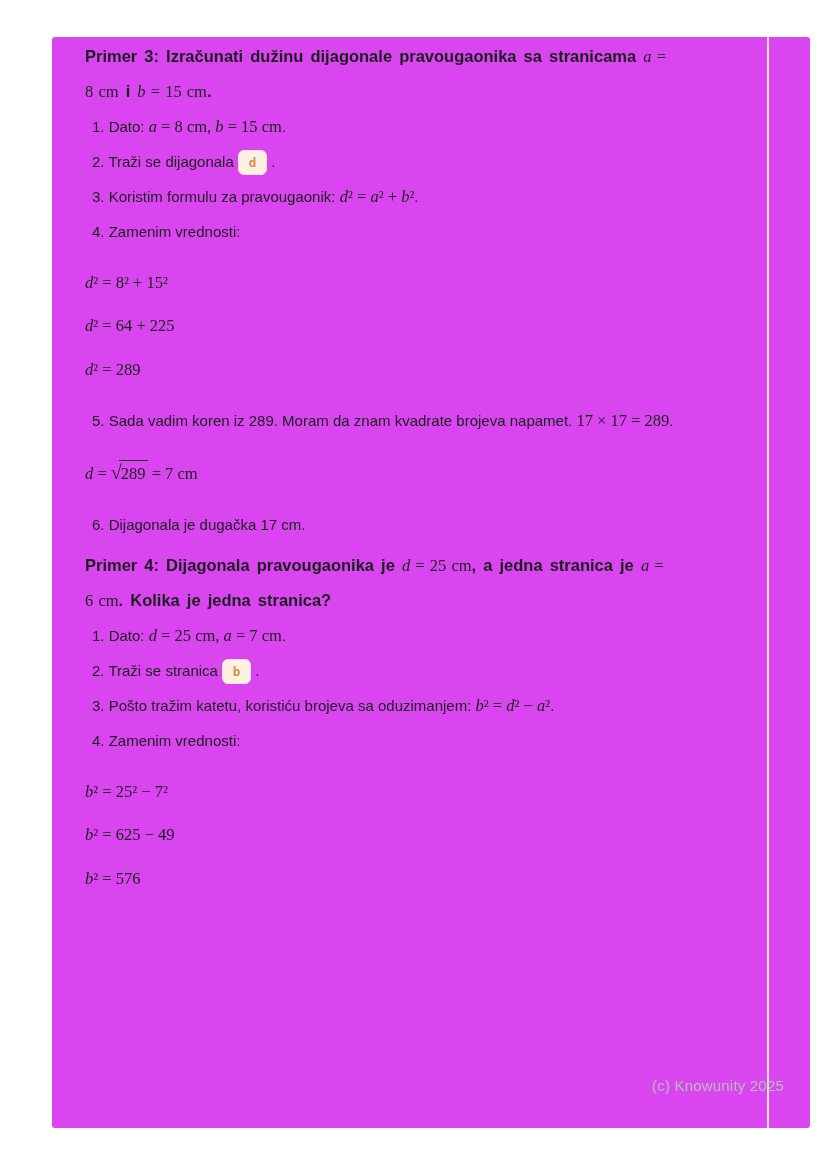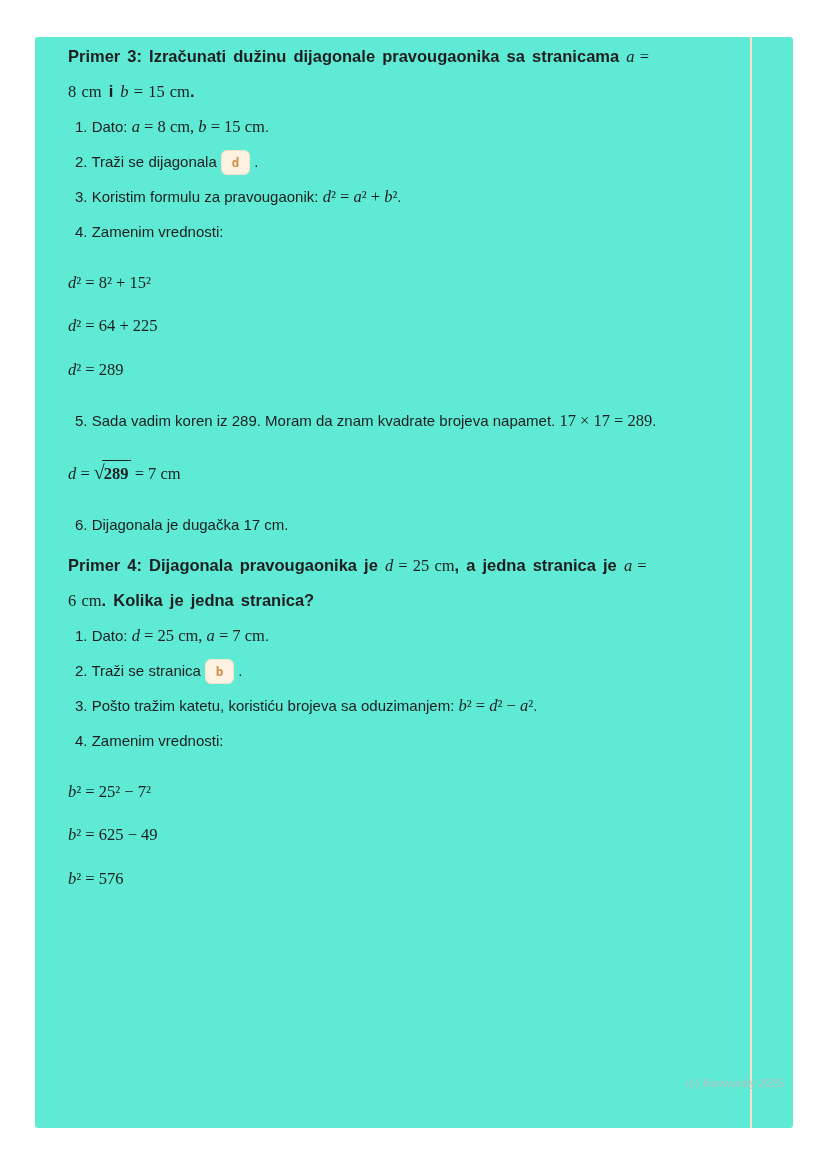--- a/index.html
+++ b/index.html
@@ -3,22 +3,22 @@
 <meta charset="utf-8">
 <style>
   html,body{margin:0;padding:0;}
   body{
     width:828px;height:1171px;position:relative;overflow:hidden;
     background:#ffffff;
     font-family:"Liberation Sans",sans-serif;
     color:#1e1e20;
   }
   .doc-card{
-    position:absolute;left:35px;top:37px;width:758px;height:1091px;
-    background:#5eead4;border-radius:3px;overflow:hidden;
+    position:absolute;left:52px;top:37px;width:758px;height:1091px;
+    background:#d946ef;border-radius:3px;overflow:hidden;
   }
   .doc-inner{position:relative;padding:2px 83px 0 33px;}
   .edge-line{
     position:absolute;left:715px;top:0;bottom:0;width:2px;
     background:#f5e2cf;
   }
   .heading{
     margin:0;font-size:16.5px;line-height:35px;font-weight:700;
     word-spacing:2.5px;color:#1e1e20;
   }
@@ -37,24 +37,24 @@
   .formula.tight{margin-top:13px;}
   .badge{
     display:inline-flex;align-items:center;justify-content:center;
     min-width:13px;height:23px;padding:0 7px;border-radius:6px;
     background:#fdf1e1;border:1px solid #f6e3cb;
     color:#d28d46;font:700 12.5px "DejaVu Sans Mono",monospace;
     vertical-align:middle;transform:translateY(-1px);text-indent:0;
   }
   .sqrt{white-space:nowrap;}
   .rad{font-size:20px;letter-spacing:-1px;}
-  .sqrt-arg{border-top:1.4px solid #1e1e20;padding:3px 2px 0 2px;margin-left:-2px;font-weight:bold;}
+  .sqrt-arg{border-top:1.4px solid #1e1e20;padding:3px 2px 0 2px;margin-left:-2px;}
   .watermark{
     position:absolute;top:1077px;right:44px;
-    font-size:11px;color:#b9bcbe;letter-spacing:0.2px;z-index:5;
+    font-size:15px;color:#b9bcbe;letter-spacing:0.2px;z-index:5;
   }
 </style>
 </head>
 <body>
 
 <div class="doc-card">
   <div class="edge-line"></div>
   <div class="doc-inner">
 
     <h2 class="heading"><span class="ht">Primer 3: Izračunati dužinu dijagonale pravougaonika sa stranicama</span>

